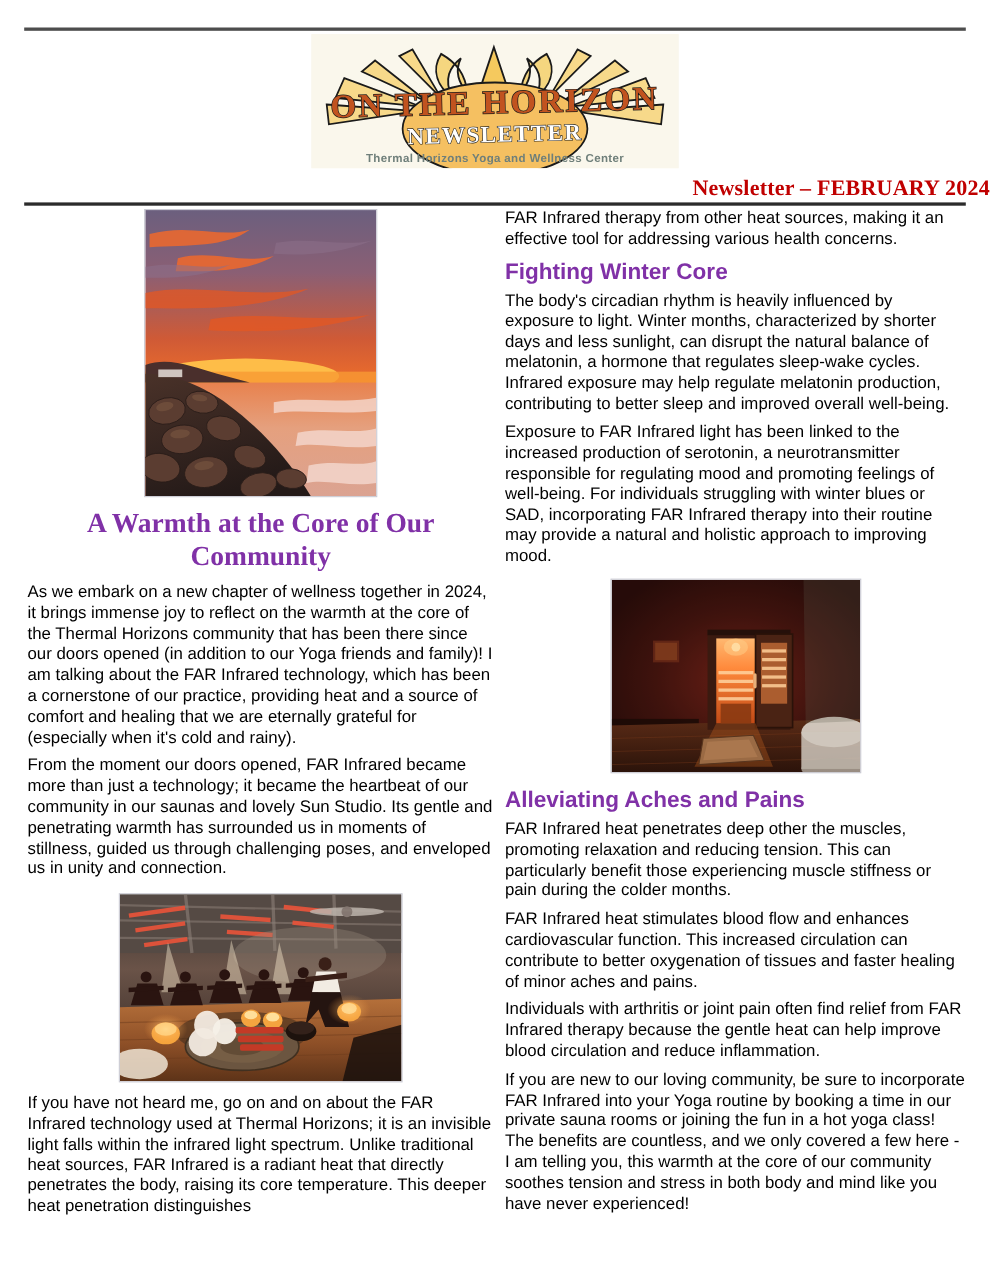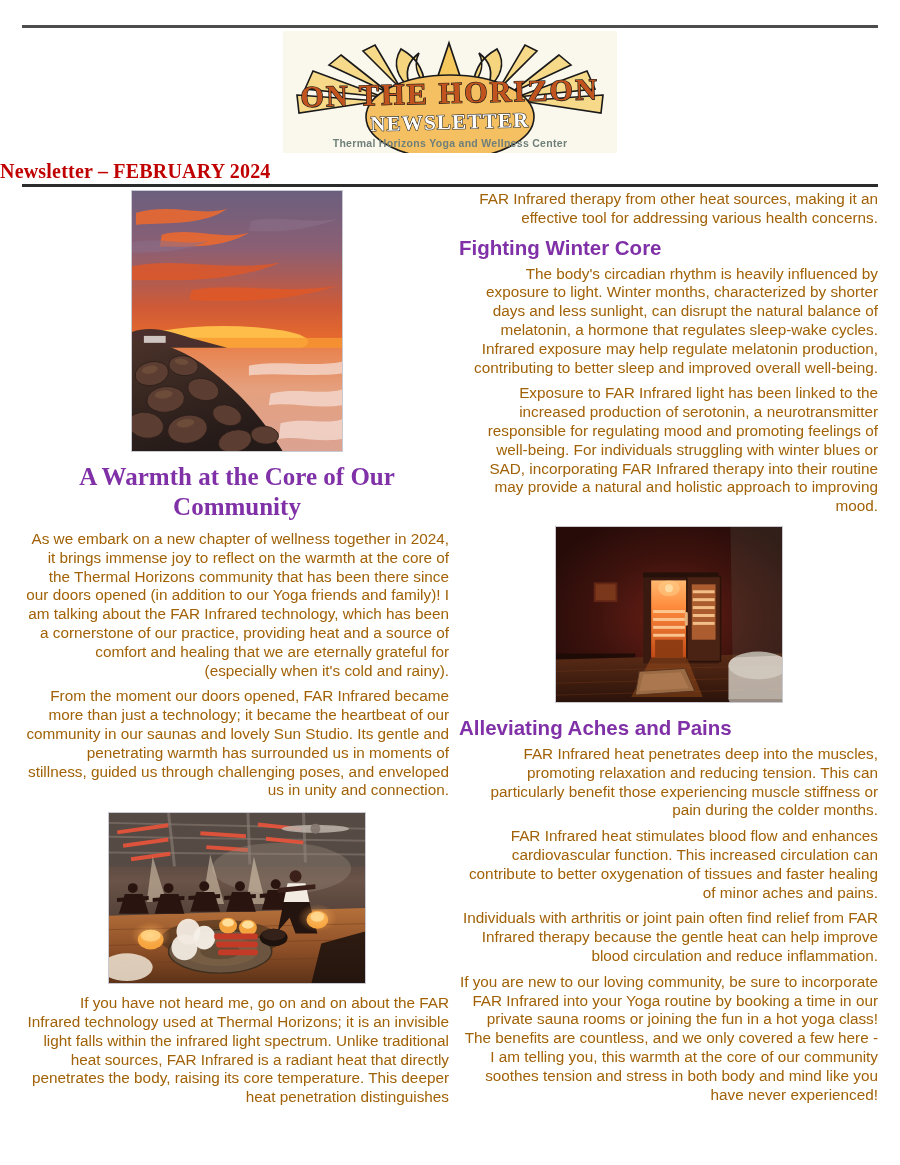--- a/index.html
+++ b/index.html
@@ -48,21 +48,21 @@
     inset: 0;
   }
   .logo-svg { display: block; width: 334px; height: 122px; }
 
   
   .issue-line {
     position: absolute;
     left: 0;
     top: 160px;
     width: 900px;
-    text-align: left;
+    text-align: right;
     font-family: "Liberation Serif", serif;
     font-weight: bold;
     font-size: 20px;
     letter-spacing: 0.2px;
     color: #c00000;
   }
 
   
   .head-rule {
     position: absolute;
@@ -85,22 +85,22 @@
   .col-right {
     left: 459px;
     width: 419px;
   }
 
   p.body-text {
     margin: 0 0 7px 0;
     font-family: "Liberation Sans", sans-serif;
     font-size: 15.3px;
     line-height: 18.8px;
-    color: #a16207;
-    text-align: right;
+    color: #000000;
+    text-align: left;
   }
 
   h1.article-title {
     margin: 10px 0 8px 0;
     font-family: Liberation Serif, serif;
     font-size: 25px;
     line-height: 30px;
     font-weight: bold;
     color: #8031a7;
     text-align: center;
@@ -493,19 +493,19 @@
         <ellipse cx="204" cy="140" rx="30" ry="14" fill="#ddd6cc" opacity="0.9"></ellipse>
         <rect x="174" y="140" width="60" height="34" fill="#cfc7bc" opacity="0.85"></rect>
         <ellipse cx="204" cy="174" rx="30" ry="10" fill="#b5aca1" opacity="0.8"></ellipse>
 
         <path d="M176 0 L228 0 L228 130 L178 132 Z" fill="#5a5a4a" opacity="0.25"></path>
       </svg>
     </div>
 
     <h2 class="section-head">Alleviating Aches and Pains</h2>
 
-    <p class="body-text">FAR Infrared heat penetrates deep into the muscles, promoting relaxation and reducing tension. This can particularly benefit those experiencing muscle stiffness or pain during the colder months.</p>
+    <p class="body-text">FAR Infrared heat penetrates deep other the muscles, promoting relaxation and reducing tension. This can particularly benefit those experiencing muscle stiffness or pain during the colder months.</p>
     <p class="body-text">FAR Infrared heat stimulates blood flow and enhances cardiovascular function. This increased circulation can contribute to better oxygenation of tissues and faster healing of minor aches and pains.</p>
     <p class="body-text">Individuals with arthritis or joint pain often find relief from FAR Infrared therapy because the gentle heat can help improve blood circulation and reduce inflammation.</p>
     <p class="body-text">If you are new to our loving community, be sure to incorporate FAR Infrared into your Yoga routine by booking a time in our private sauna rooms or joining the fun in a hot yoga class! The benefits are countless, and we only covered a few here - I am telling you, this warmth at the core of our community soothes tension and stress in both body and mind like you have never experienced!</p>
   </div>
 
 </div>
 
 </body></html>

